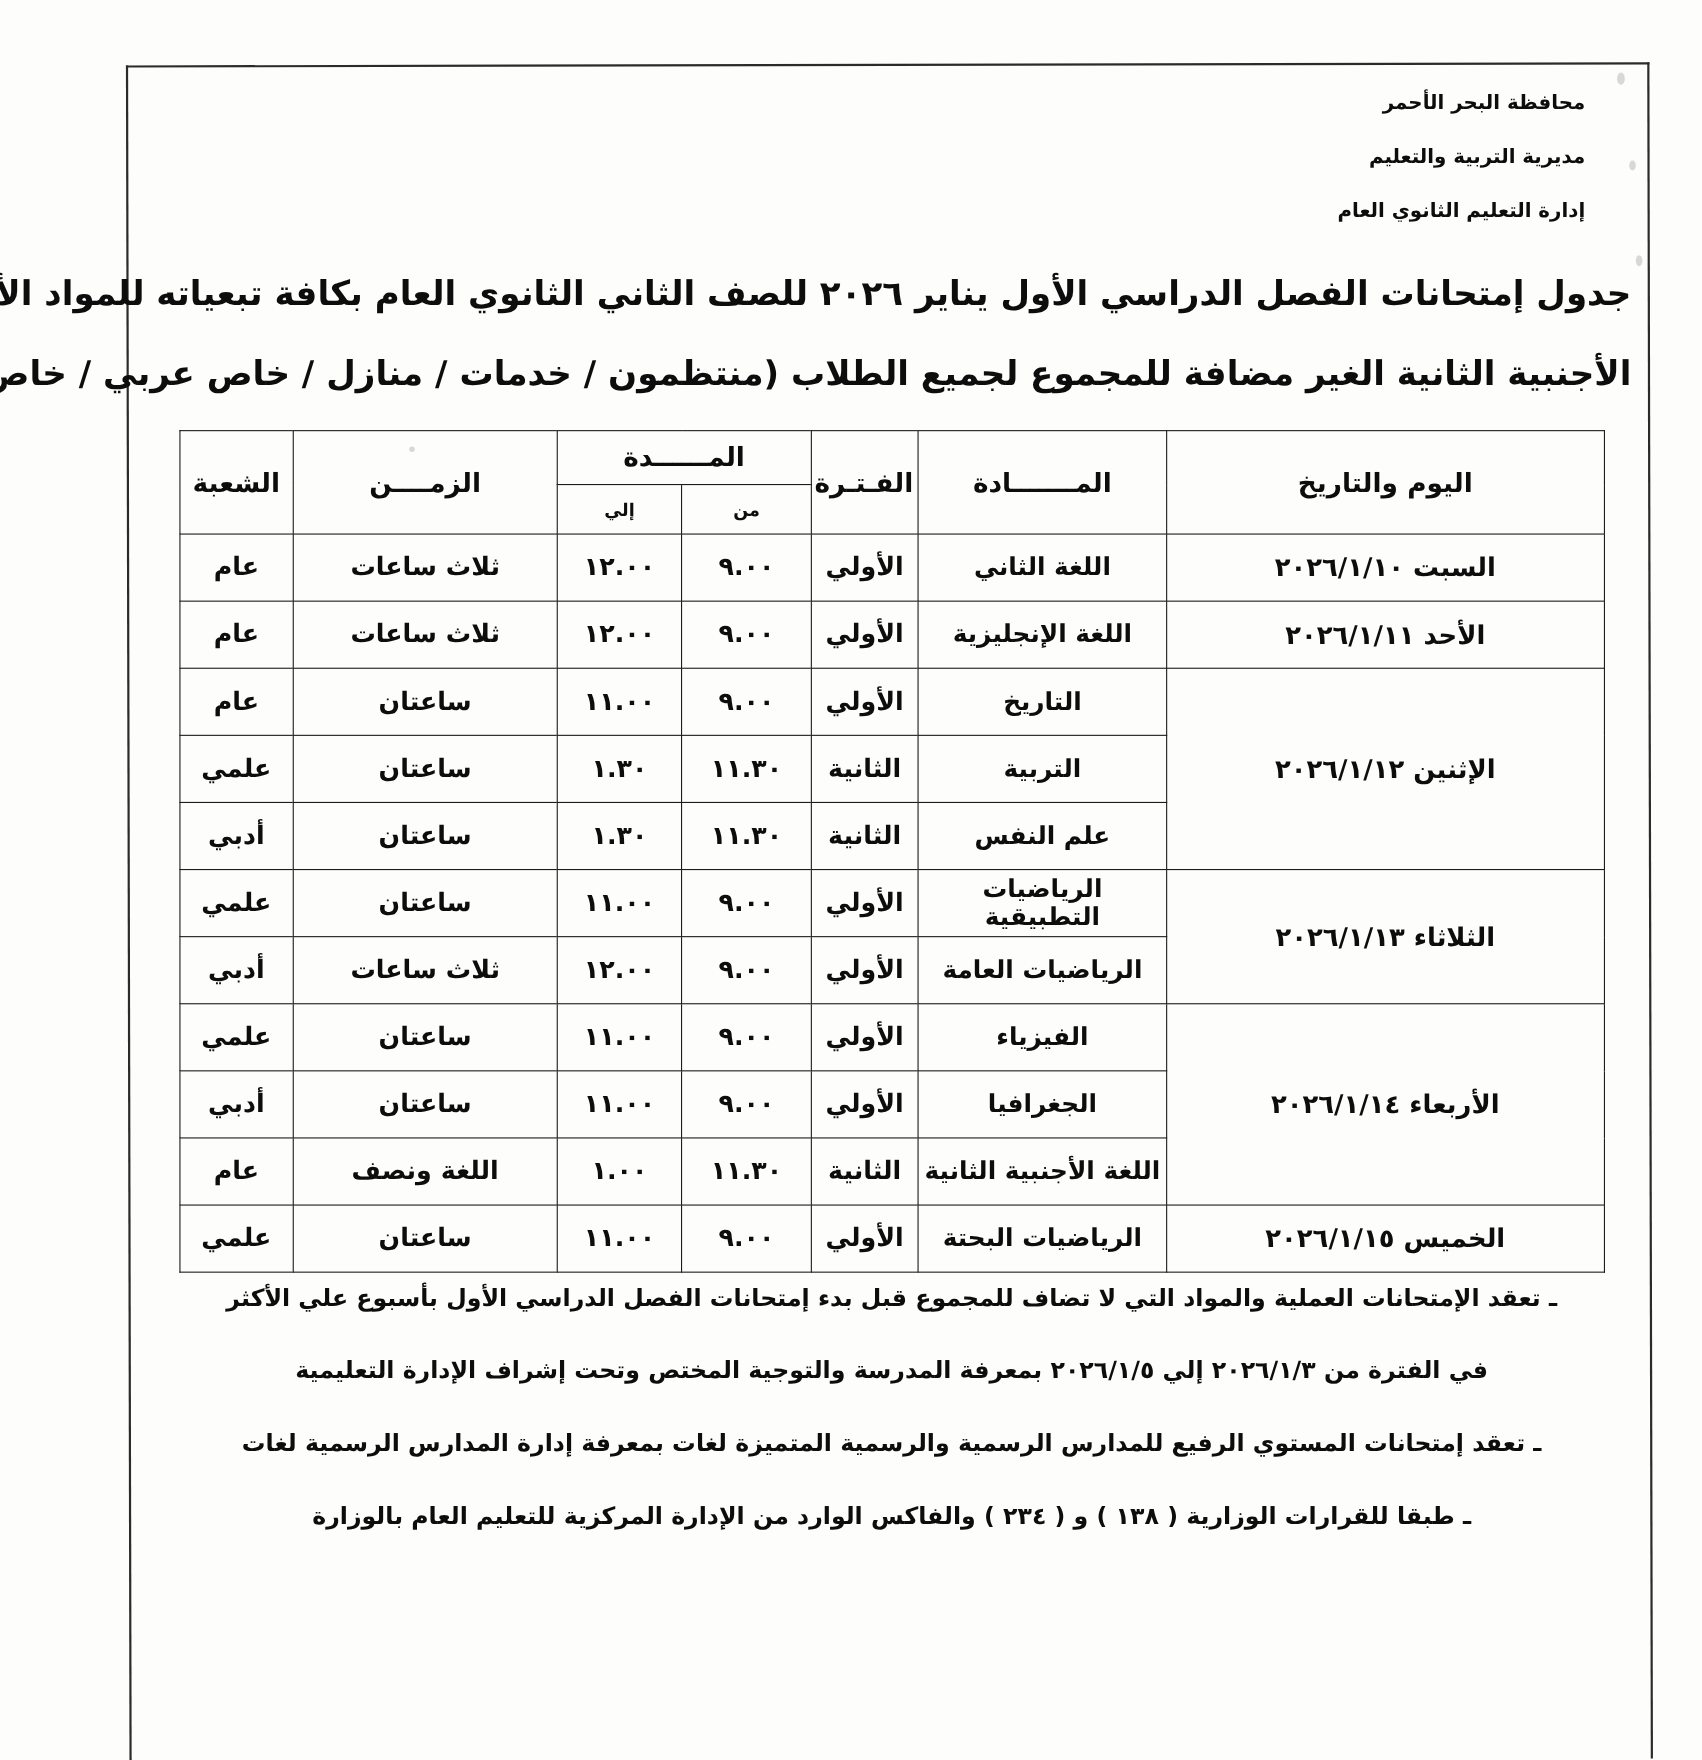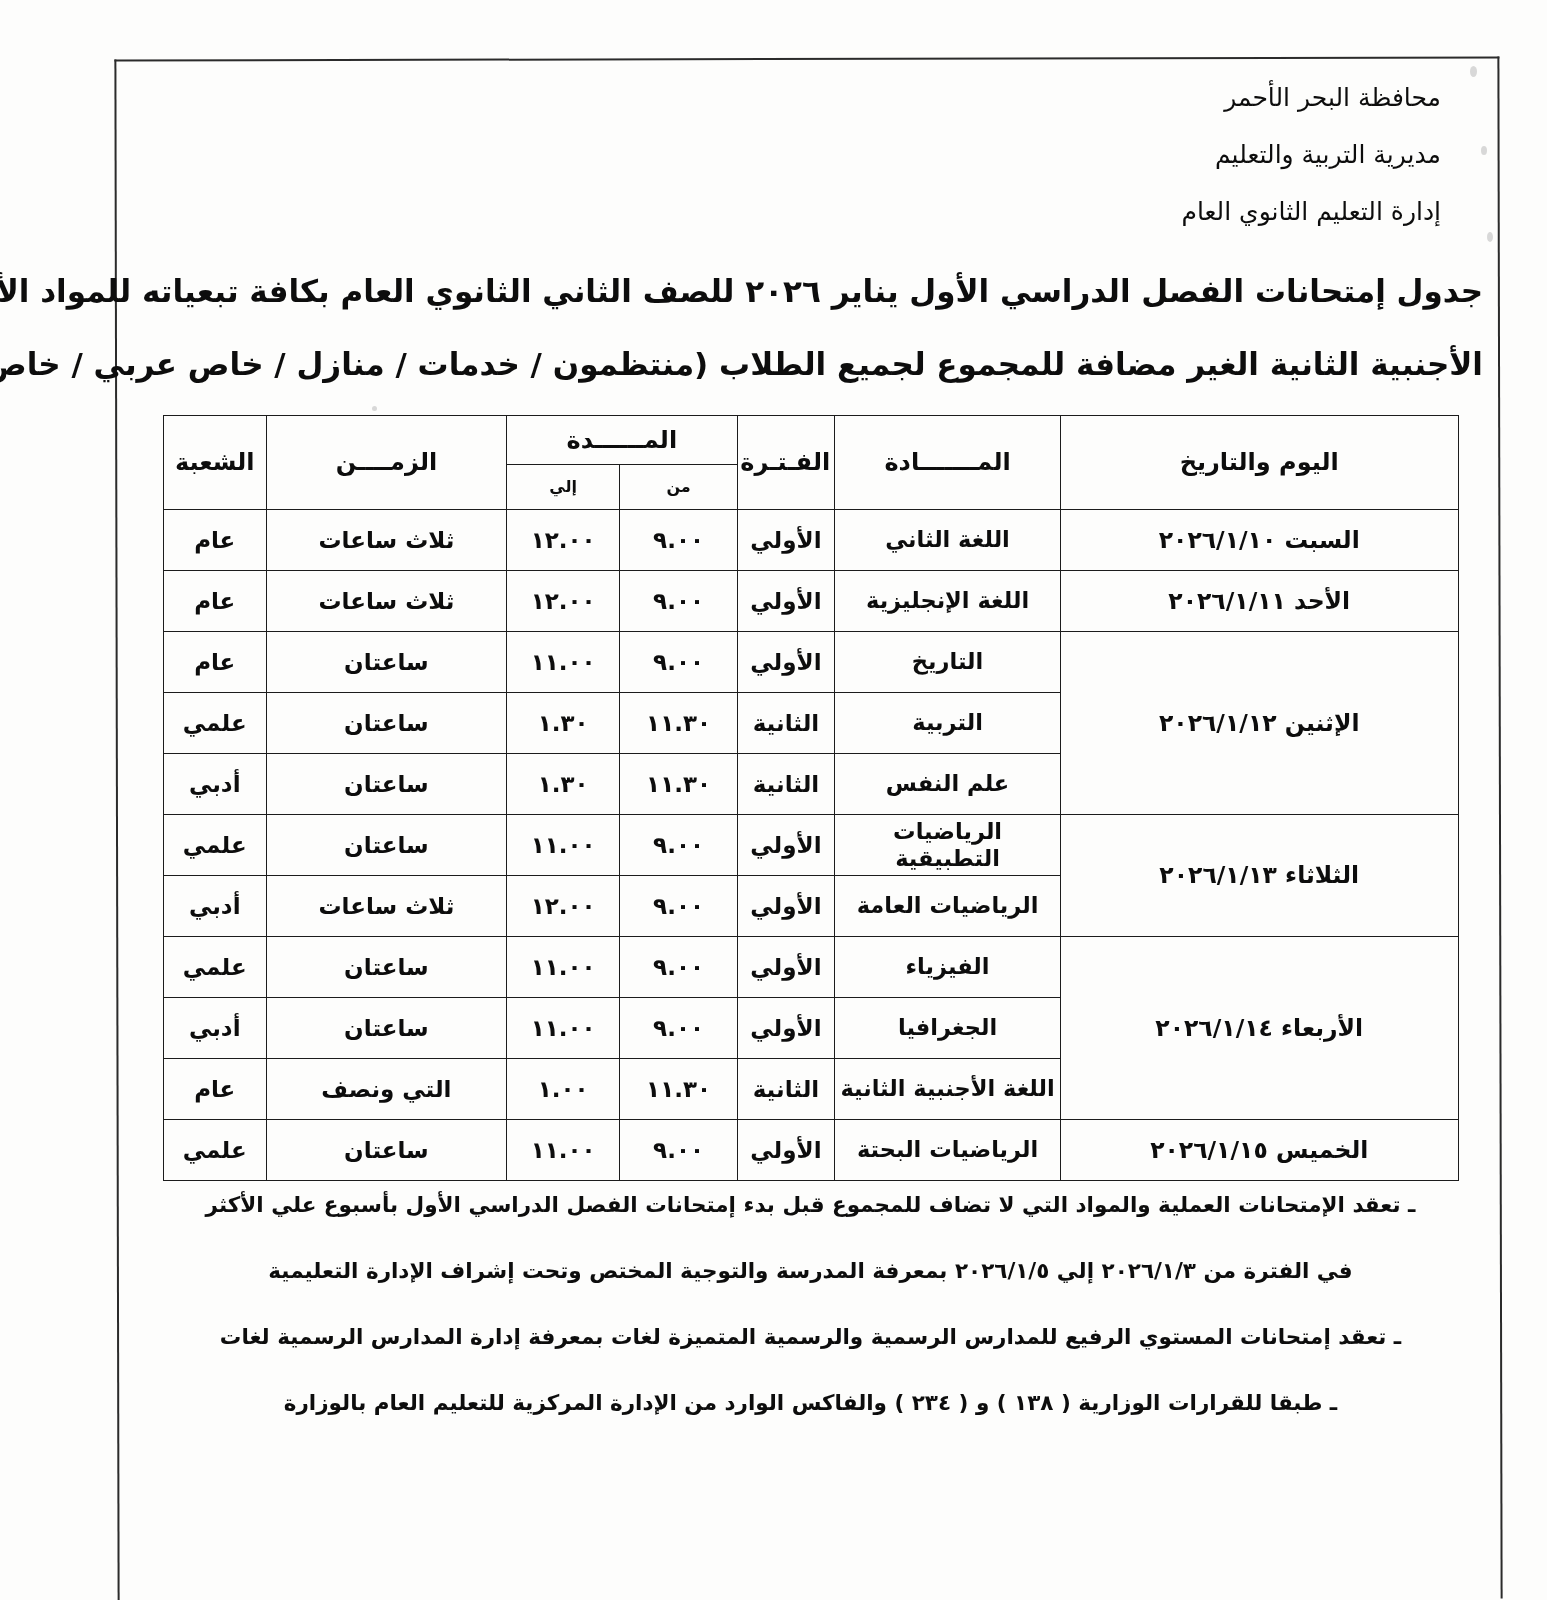--- a/index.html
+++ b/index.html
@@ -45,22 +45,22 @@
     height: 1542px;
     box-sizing: border-box;
   }
 
   
   .header-block {
     padding: 26px 60px 0 0;
     text-align: right;
   }
   .header-line {
-    font-size: 25px;
-    font-weight: normal;
+    font-size: 18px;
+    font-weight: bold;
     letter-spacing: 0.5px;
     margin-bottom: 29px;
     line-height: 1.12;
     white-space: nowrap;
   }
   .header-line.stretched {
     letter-spacing: 1px;
   }
 
   
@@ -277,21 +277,21 @@
               <td class="cell num">٩.٠٠</td>
               <td class="cell num">١١.٠٠</td>
               <td class="cell">ساعتان</td>
               <td class="cell">أدبي</td>
             </tr>
             <tr>
               <td class="cell subject-cell">اللغة الأجنبية الثانية</td>
               <td class="cell">الثانية</td>
               <td class="cell num">١١.٣٠</td>
               <td class="cell num">١.٠٠</td>
-              <td class="cell">التي ونصف</td>
+              <td class="cell">اللغة ونصف</td>
               <td class="cell">عام</td>
             </tr>
             <tr>
               <td class="cell date-cell" rowspan="1">الخميس ٢٠٢٦/١/١٥</td>
               <td class="cell subject-cell">الرياضيات البحتة</td>
               <td class="cell">الأولي</td>
               <td class="cell num">٩.٠٠</td>
               <td class="cell num">١١.٠٠</td>
               <td class="cell">ساعتان</td>
               <td class="cell">علمي</td>

